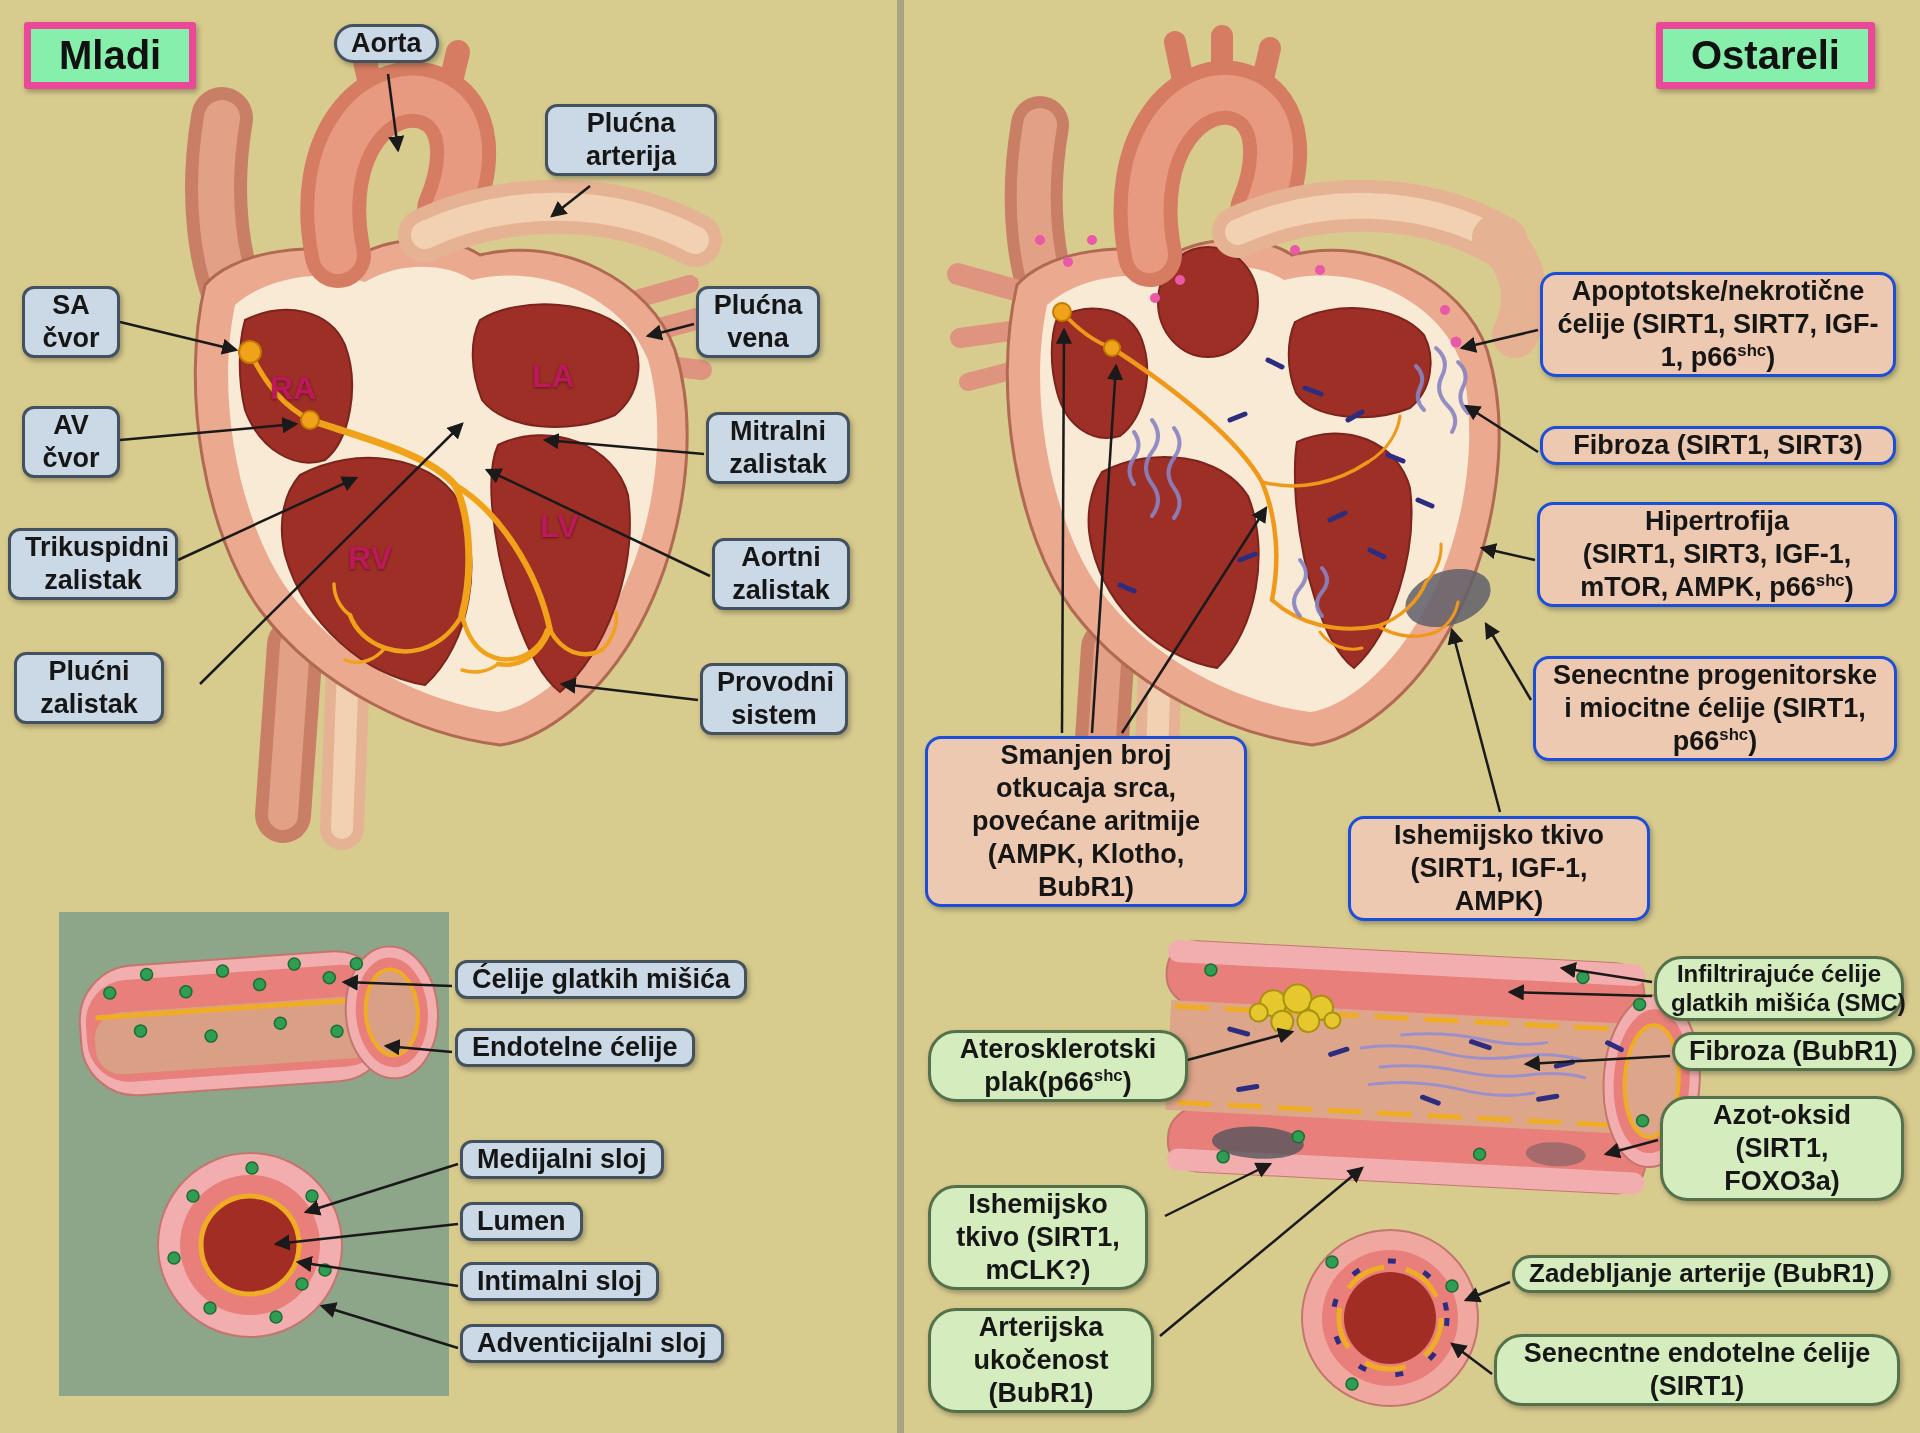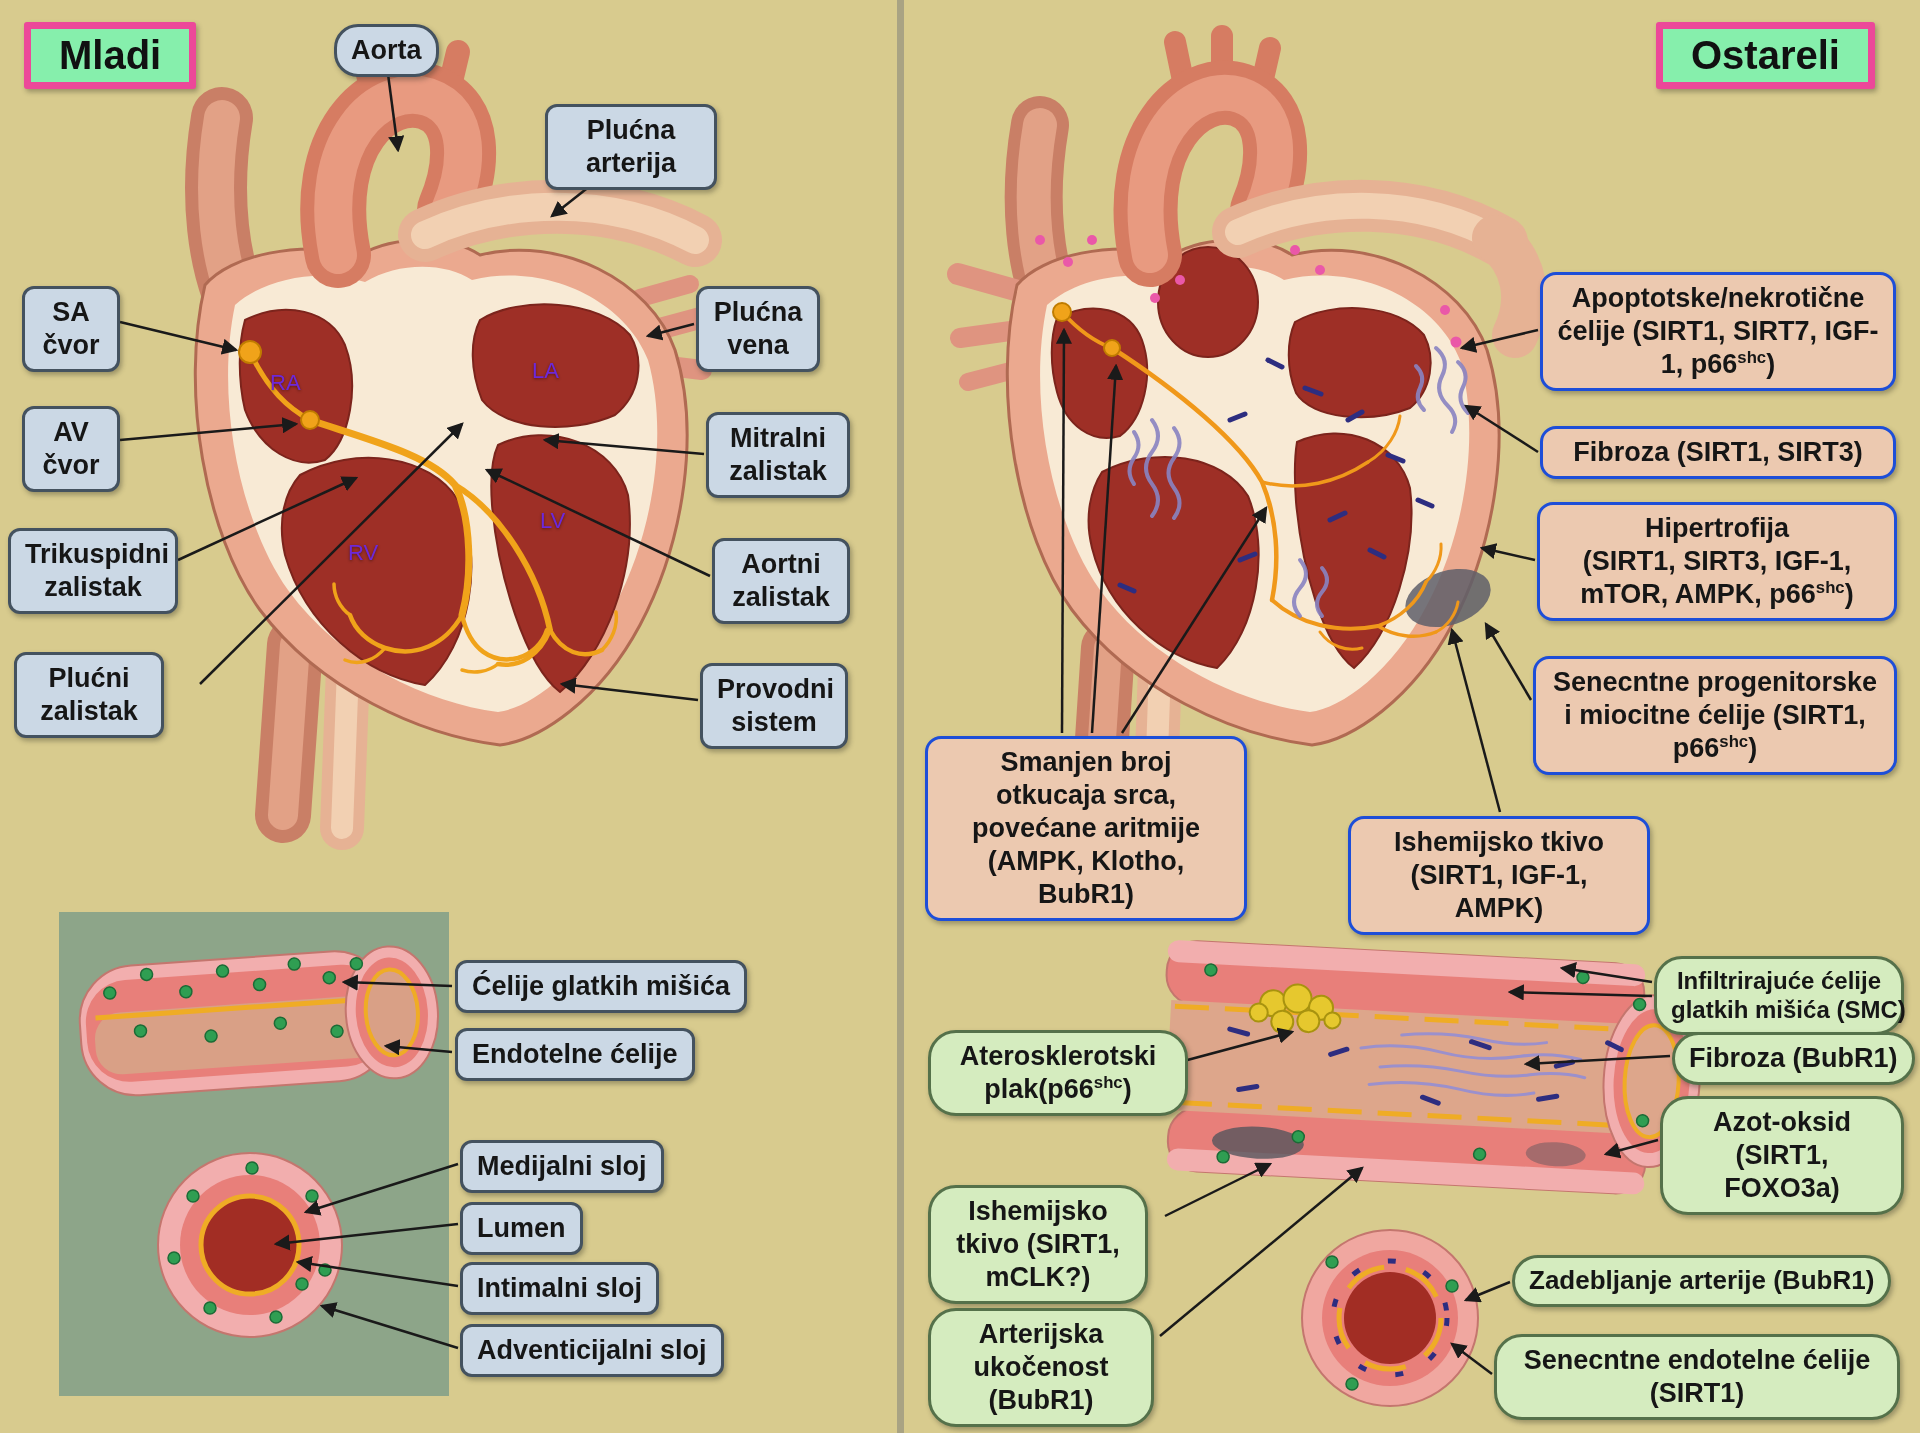--- a/index.html
+++ b/index.html
@@ -1,31 +1,31 @@
 <!DOCTYPE html>
 <html><head>
 <meta charset="utf-8">
 <style>
   *{box-sizing:border-box;margin:0;padding:0}
   html,body{background:#b9ad79}
   body{font-family:"Liberation Sans", sans-serif;}
   #canvas{position:relative;width:1920px;height:1433px;background:#d8cb8e;overflow:hidden}
   svg.layer{position:absolute;left:0;top:0;width:1920px;height:1433px;pointer-events:none}
   .label{position:absolute;font-weight:700;color:#161616;text-align:center;
-         font-size:27px;line-height:1.22;padding:7px 14px;border-radius:12px;
+         font-size:27px;line-height:1.22;padding:0 14px;border-radius:12px;
          box-shadow:2px 3px 5px rgba(40,40,30,.35)}
   .blue{background:#cbd8e5;border:3px solid #44525f}
   .salmon{background:#ecc9b0;border:3px solid #1d4ed8;border-radius:16px}
   .green{background:#d5ecbf;border:3px solid #55714a;border-radius:28px}
   .titlebox{position:absolute;background:#86efac;border:7px solid #ec4899;font-weight:700;
             font-size:40px;padding:4px 28px;border-radius:3px;color:#111;
             box-shadow:2px 3px 5px rgba(40,40,30,.35)}
   .pill{border-radius:24px}
   .nowrap{white-space:nowrap}
-  .chamber{position:absolute;color:#6d28d9;font-weight:400;font-size:22px;
+  .chamber{position:absolute;color:#be185d;font-weight:700;font-size:32px;
            text-shadow:0 1px 3px rgba(0,0,0,.45)}
   .blockline{display:block}
   sup{font-size:.62em}
 </style>
 </head>
 <body>
 
 <div id="canvas">
 
 <svg class="layer" viewBox="0 0 1920 1433">

